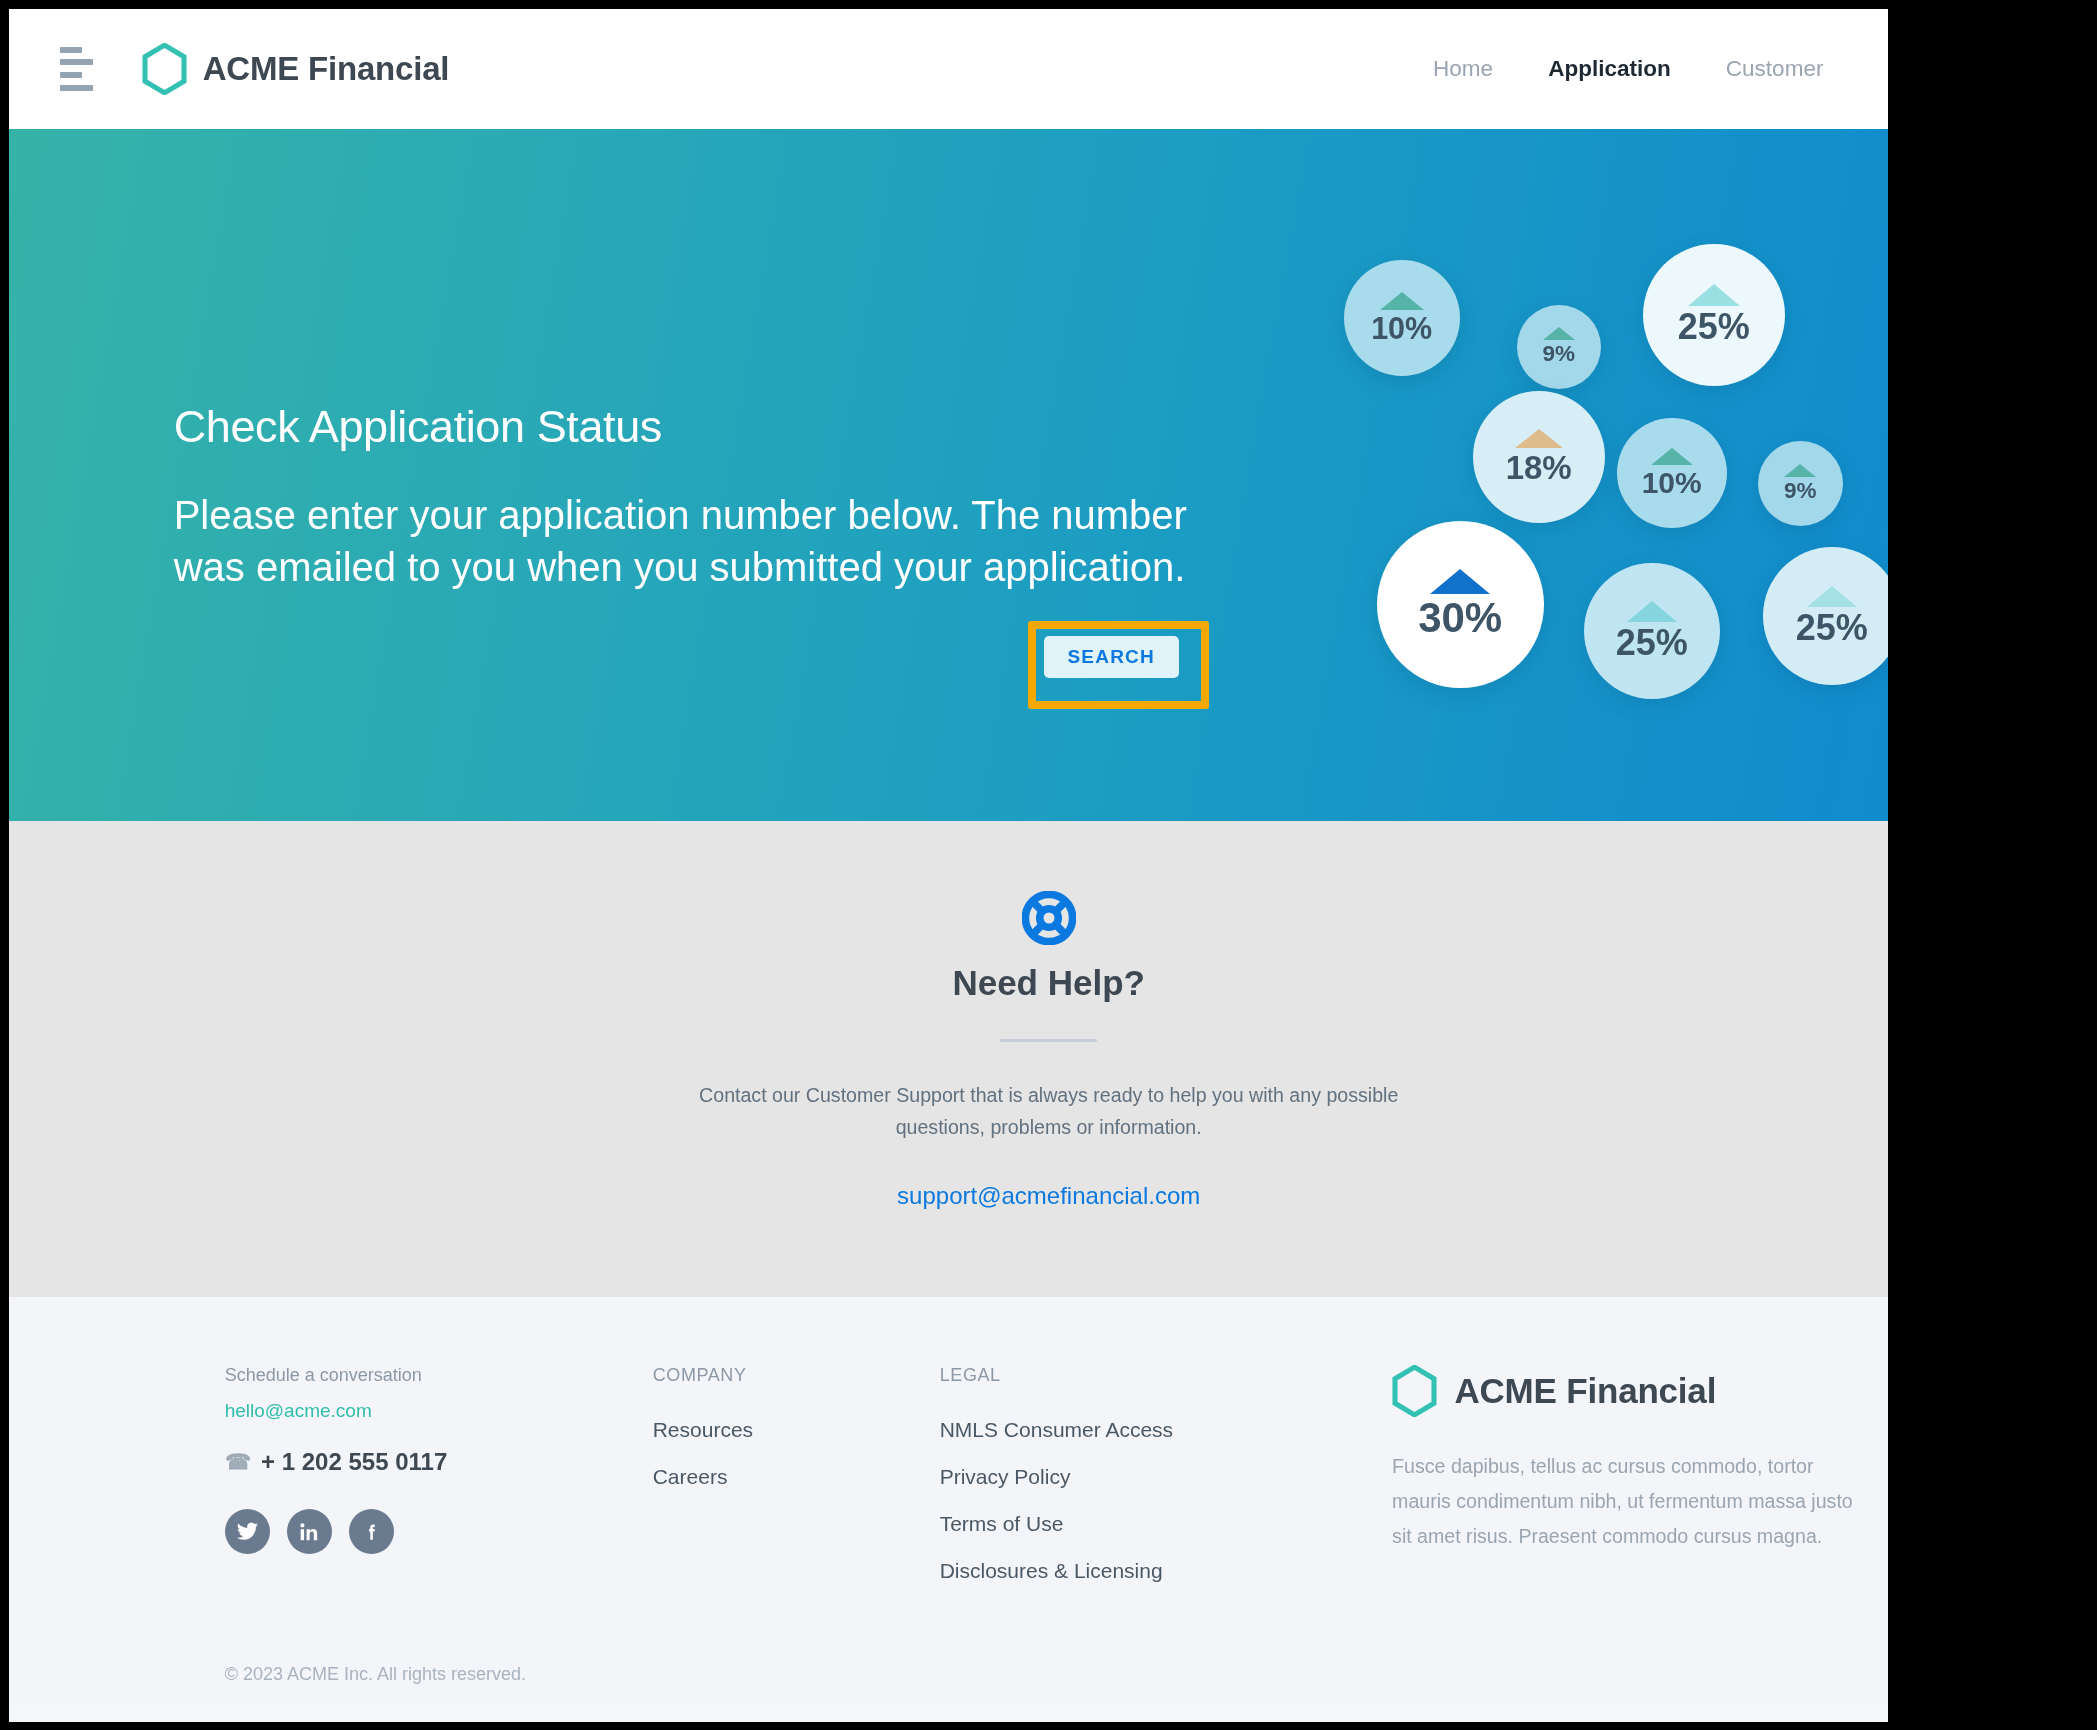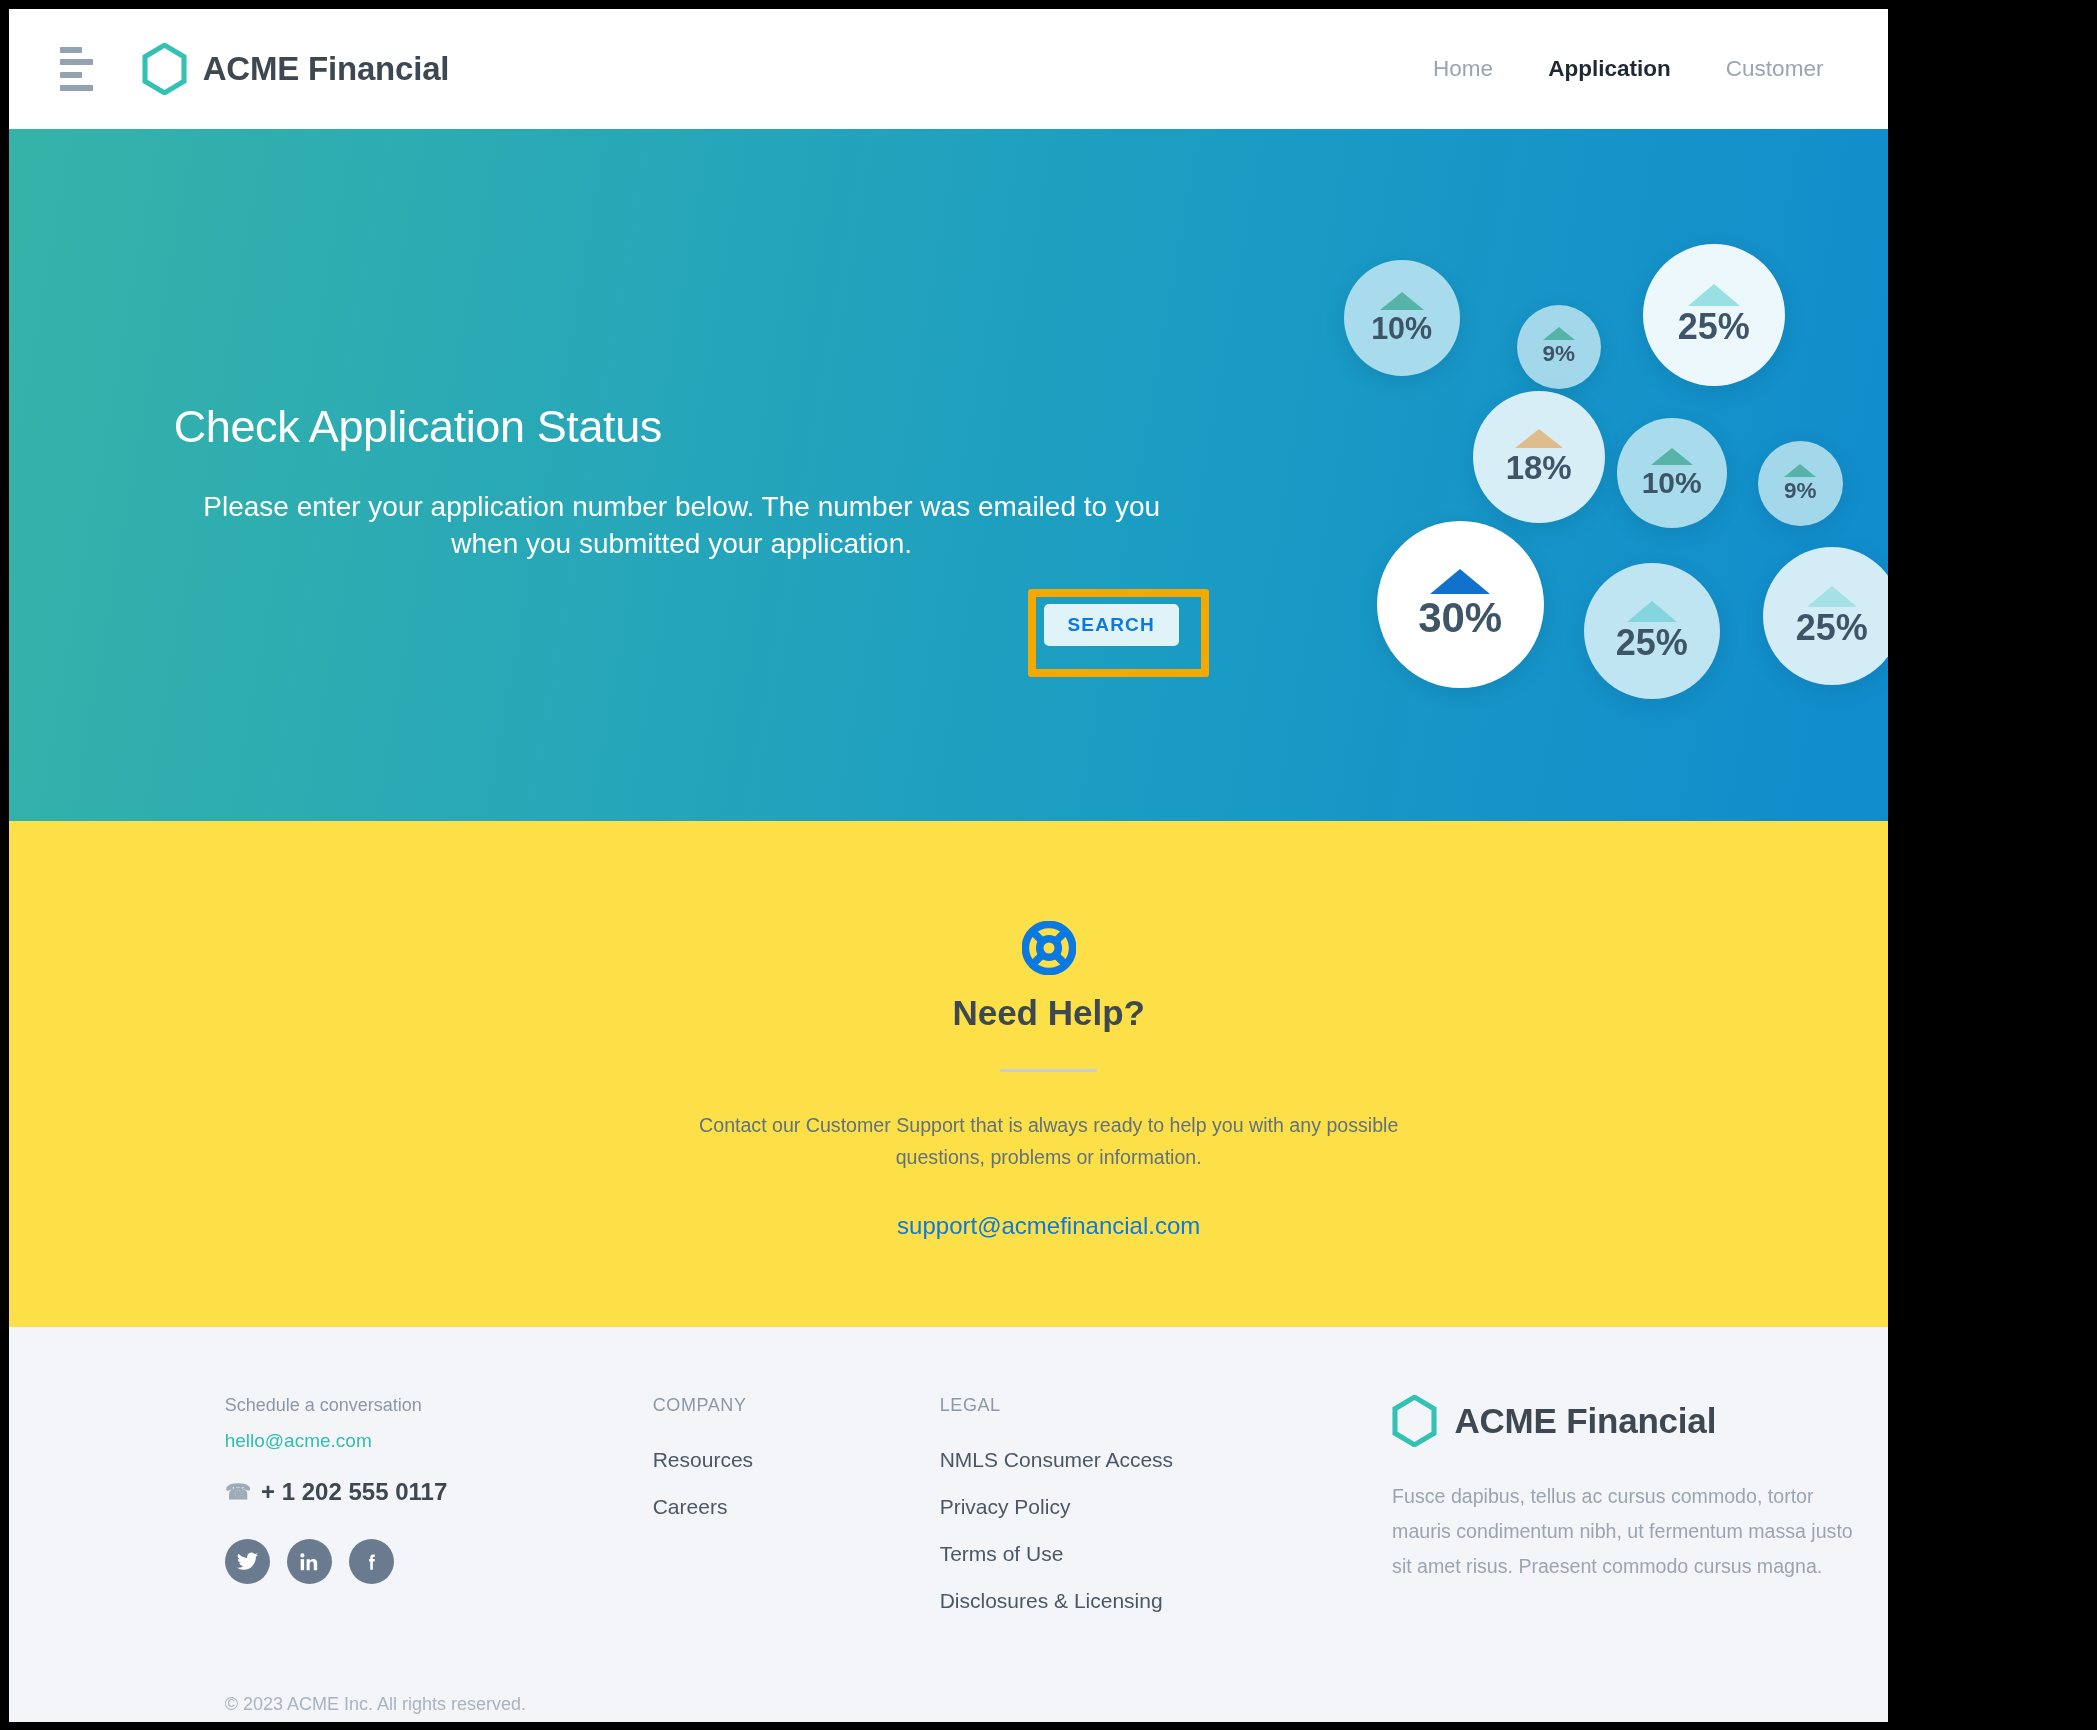--- a/index.html
+++ b/index.html
@@ -119,27 +119,26 @@
 
   .hero-title {
     font-size: 45px;
     color: #ffffff;
     font-weight: 500;
     letter-spacing: -0.4px;
     margin-bottom: 36px;
   }
 
   .hero-sub {
-    font-size: 28px;
+    font-size: 40px;
     color: #ffffff;
     line-height: 1.32;
     font-weight: 300;
     max-width: 1016px;
     margin-bottom: 46px;
-    text-align: center;
   }
 
   .search-row {
     display: flex;
     align-items: center;
     position: relative;
   }
 
   .search-input {
     width: 682px;
@@ -211,22 +210,22 @@
     margin-bottom: 2.9px;
   }
   .bubble .pct {
     color: #3d5566;
     font-weight: bold;
     line-height: 1;
   }
 
   
   .help {
-    background: #fde047;
-    padding: 100px 0 87px 0;
+    background: #e5e5e5;
+    padding: 70px 0 87px 0;
     text-align: center;
   }
   .help-icon { margin: 0 auto 16px auto; width: 54px; height: 54px; }
   .help-title {
     font-size: 35px;
     font-weight: bold;
     color: #3d4852;
     margin-bottom: 36px;
   }
   .help-divider {

